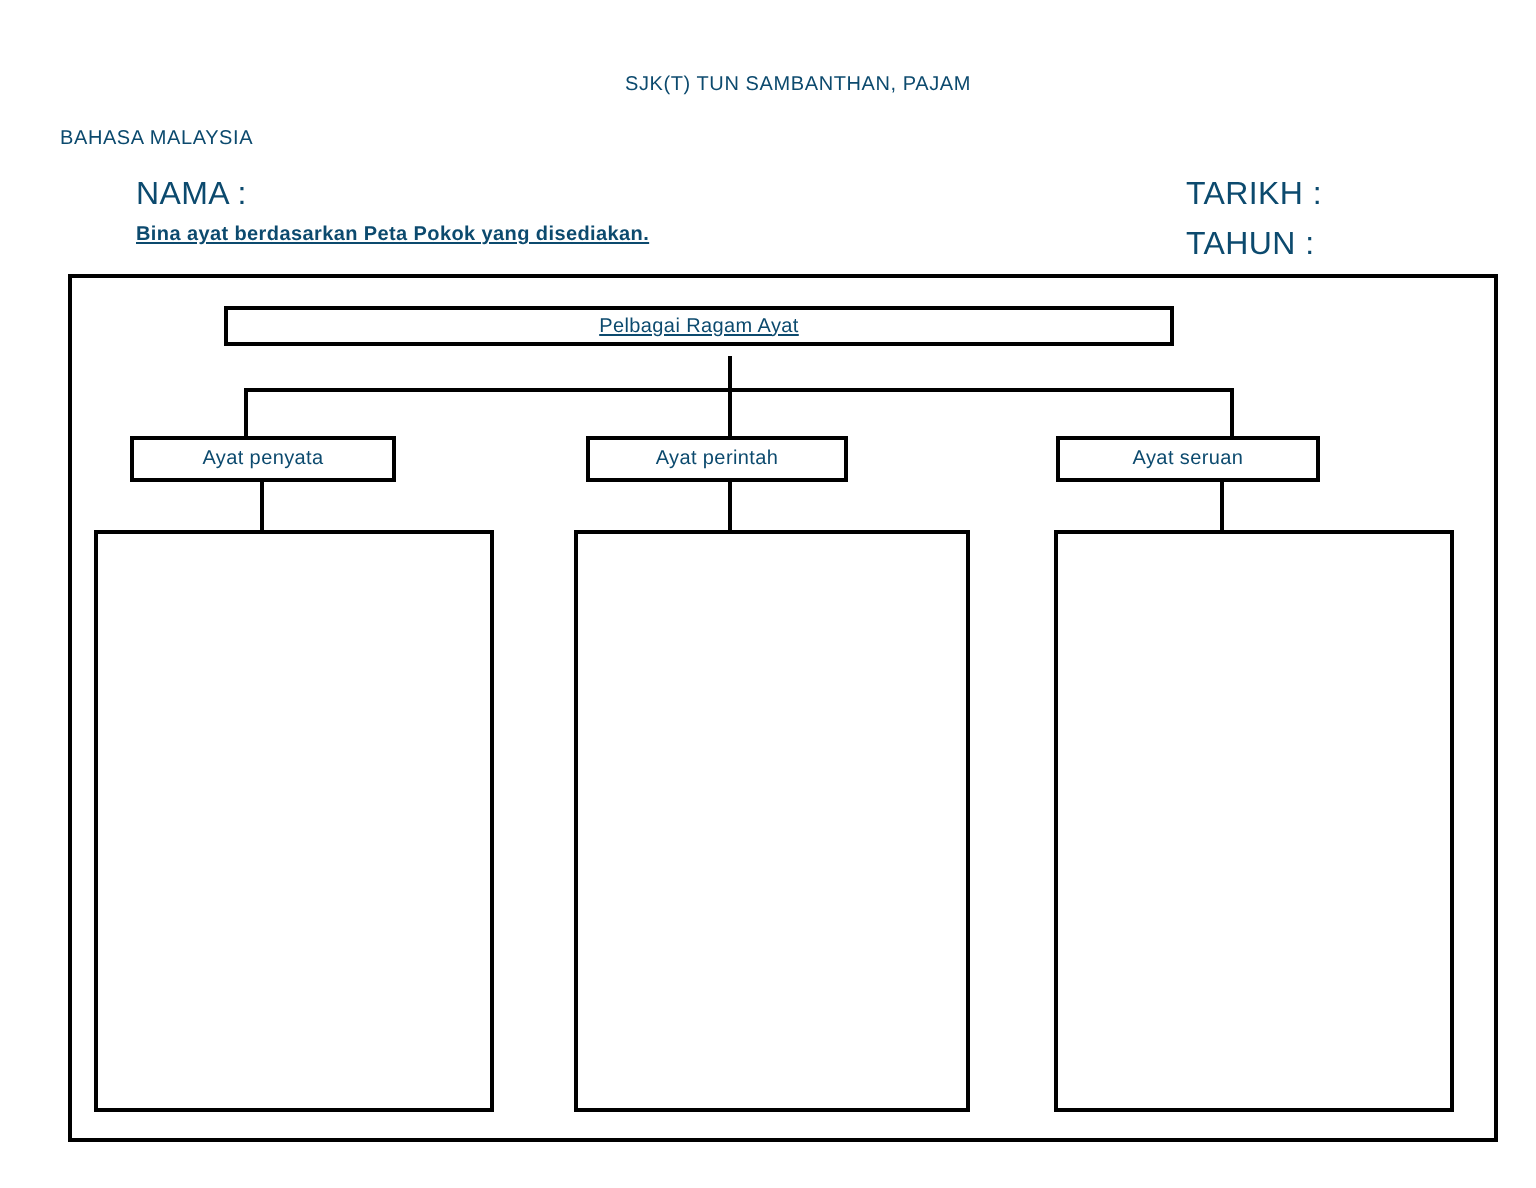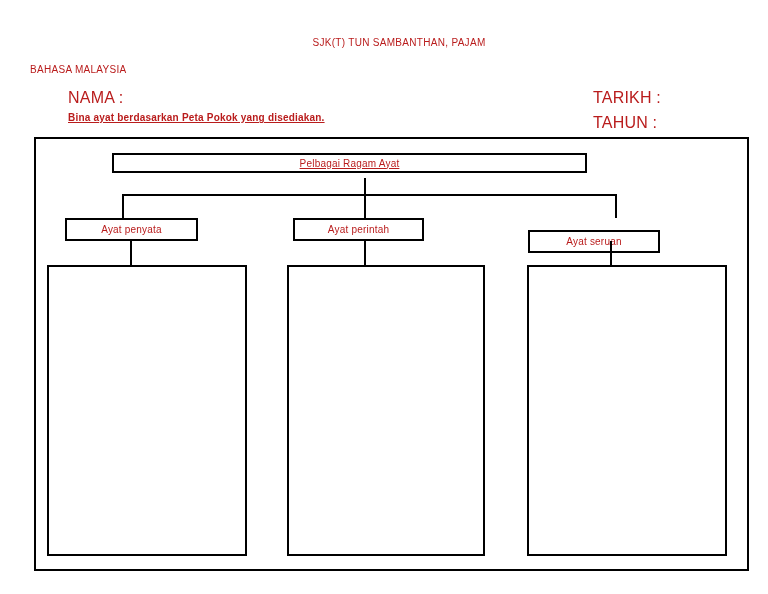--- a/index.html
+++ b/index.html
@@ -6,21 +6,21 @@
     margin: 0;
     padding: 0;
     background: #ffffff;
   }
   .page {
     position: relative;
     width: 768px;
     height: 594px;
     background: #ffffff;
     font-family: "Liberation Sans", sans-serif;
-    color: #b91c1c;
+    color: #0c4a6e;
     overflow: hidden;
   }
   .abs { position: absolute; }
 
   
   .school-title {
     left: 30px; right: 0; top: 37px;
     text-align: center;
     font-size: 10px;
     letter-spacing: 0.3px;
@@ -62,21 +62,21 @@
     background: #ffffff;
     display: flex;
     align-items: center;
     justify-content: center;
     font-size: 10px;
     letter-spacing: 0.2px;
   }
   .root-box { left: 112px; top: 153px; width: 475px; height: 20px; text-decoration: underline; }
   .branch-box-1 { left: 65px;  top: 218px; width: 133px; height: 23px; }
   .branch-box-2 { left: 293px; top: 218px; width: 131px; height: 23px; }
-  .branch-box-3 { left: 528px; top: 218px; width: 132px; height: 23px; margin-top: 12px; }
+  .branch-box-3 { left: 528px; top: 218px; width: 132px; height: 23px; }
 
   .answer-box {
     border: 2px solid #000;
     box-sizing: border-box;
     background: #ffffff;
     top: 265px;
     height: 291px;
   }
   .answer-box-1 { left: 47px;  width: 200px; }
   .answer-box-2 { left: 287px; width: 198px; }

